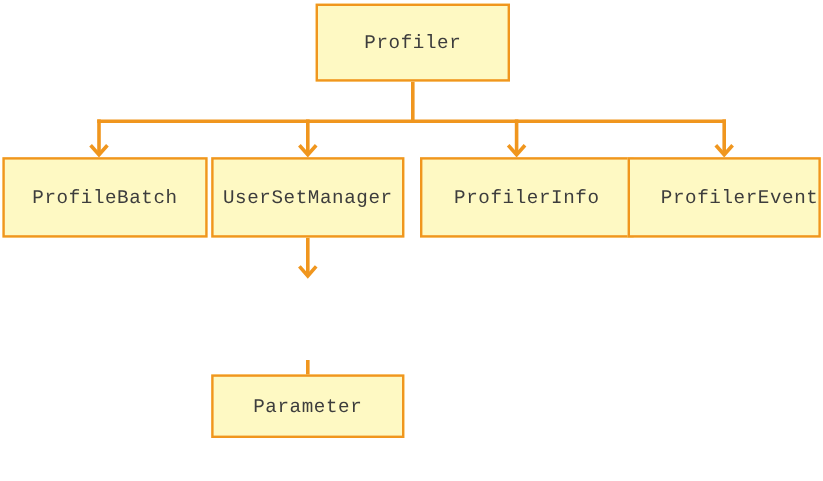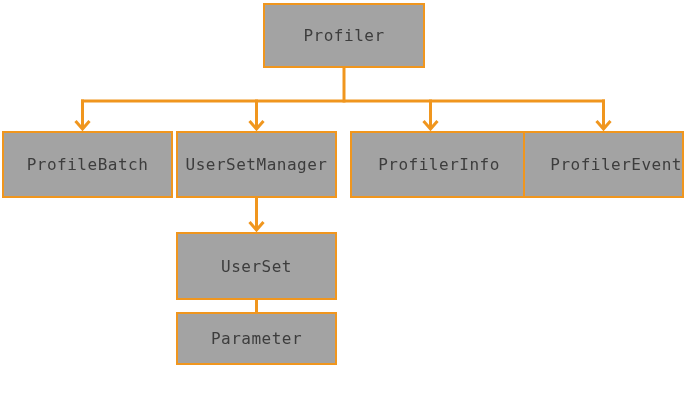--- a/index.html
+++ b/index.html
@@ -19,25 +19,26 @@
     position: absolute;
     left: 0;
     top: 0;
     width: 686px;
     height: 401px;
     pointer-events: none;
   }
   .node {
     position: absolute;
     box-sizing: border-box;
-    background: #a3a3a3;
+    background: #fef9c3;
     border: 2.5px solid #f0961e;
     display: flex;
     align-items: center;
     justify-content: center;
+    font-family: Liberation Mono, monospace;
   }
   .node-label {
     color: #3d3d3d;
     font-size: 16px;
     letter-spacing: 0.5px;
     white-space: nowrap;
   }
   
   .n-profiler       { left: 263px; top:   3px; width: 162px; height: 65px; }
   .n-profilebatch   { left:   2px; top: 131px; width: 171px; height: 67px; }
@@ -87,21 +88,18 @@
   </div>
 
   <div class="node n-profilerinfo">
     <span class="node-label">ProfilerInfo</span>
   </div>
 
   <div class="node n-profilerevent">
     <span class="node-label">ProfilerEvent</span>
   </div>
 
-  <div class="node n-userset">
-    <span class="node-label">UserSet</span>
-  </div>
 
   <div class="node n-parameter">
     <span class="node-label">Parameter</span>
   </div>
 
 </div>
 
 </body></html>

